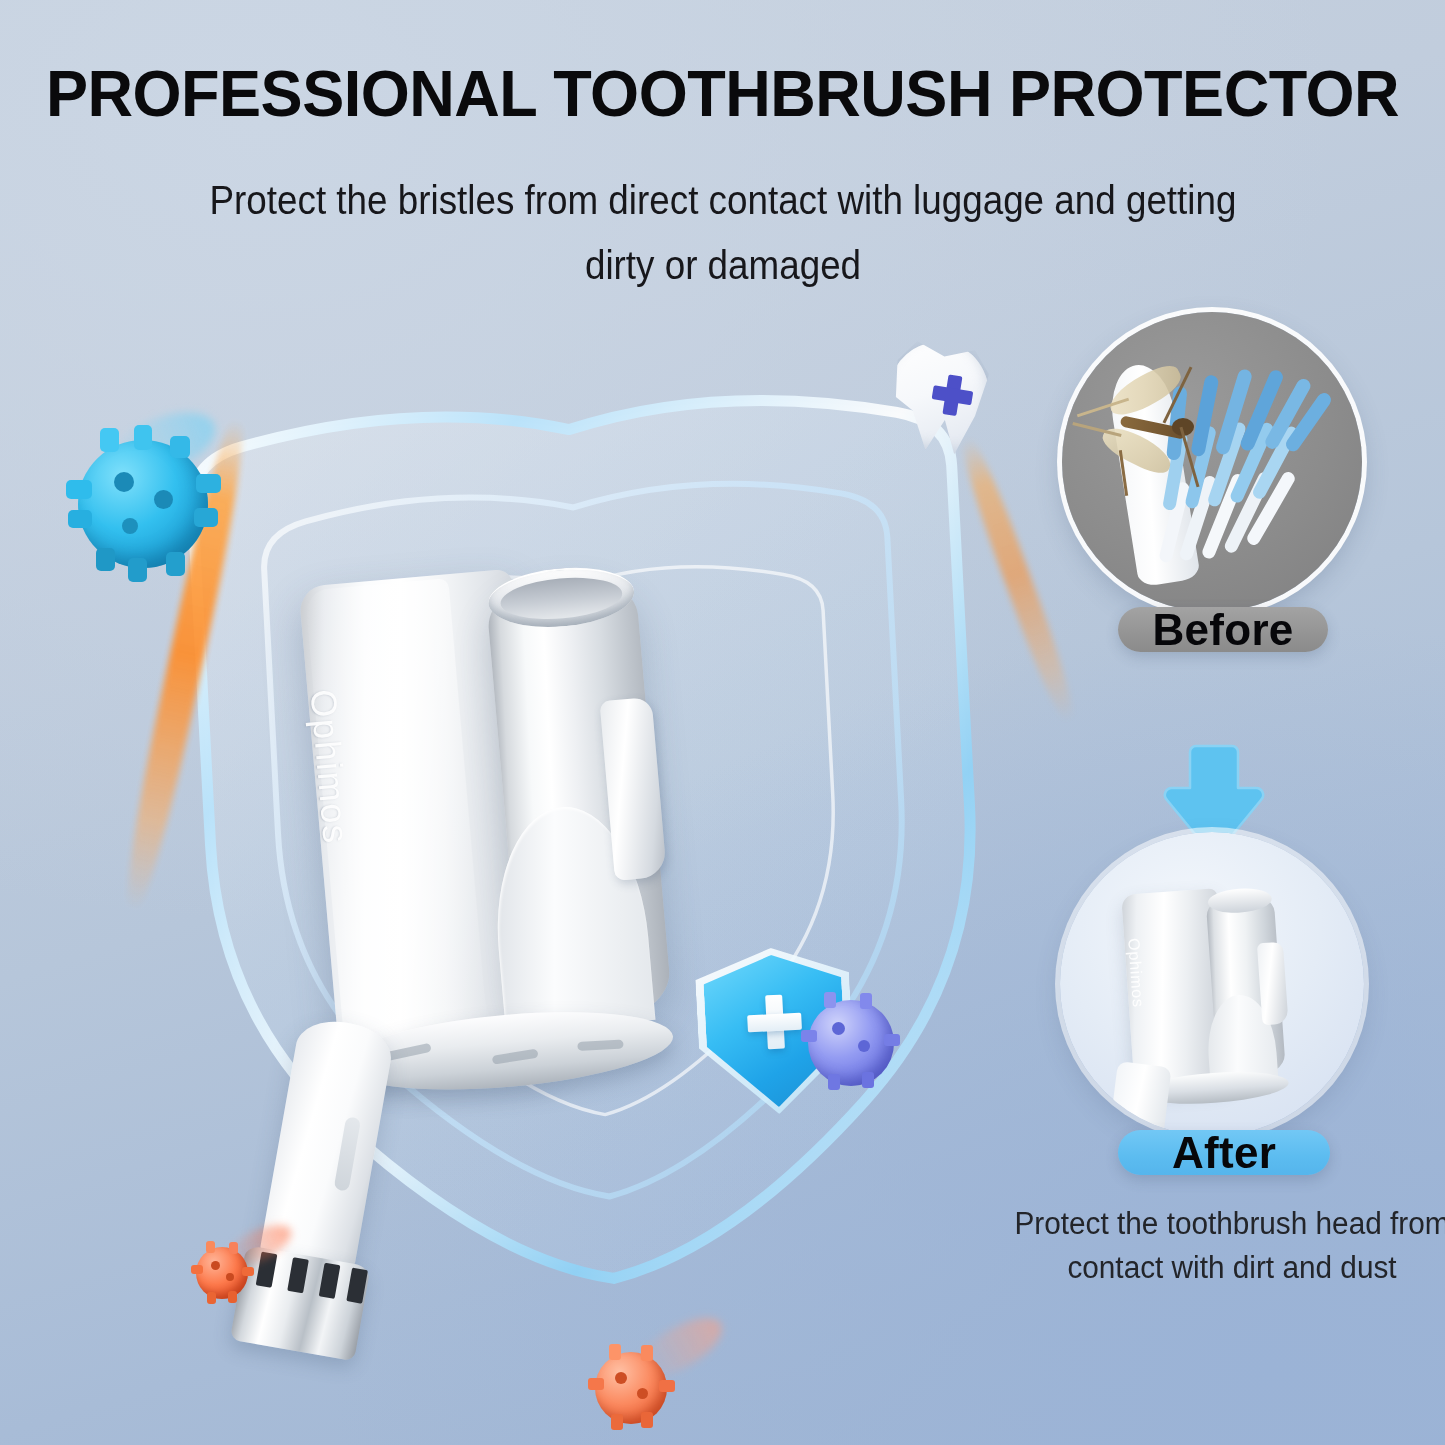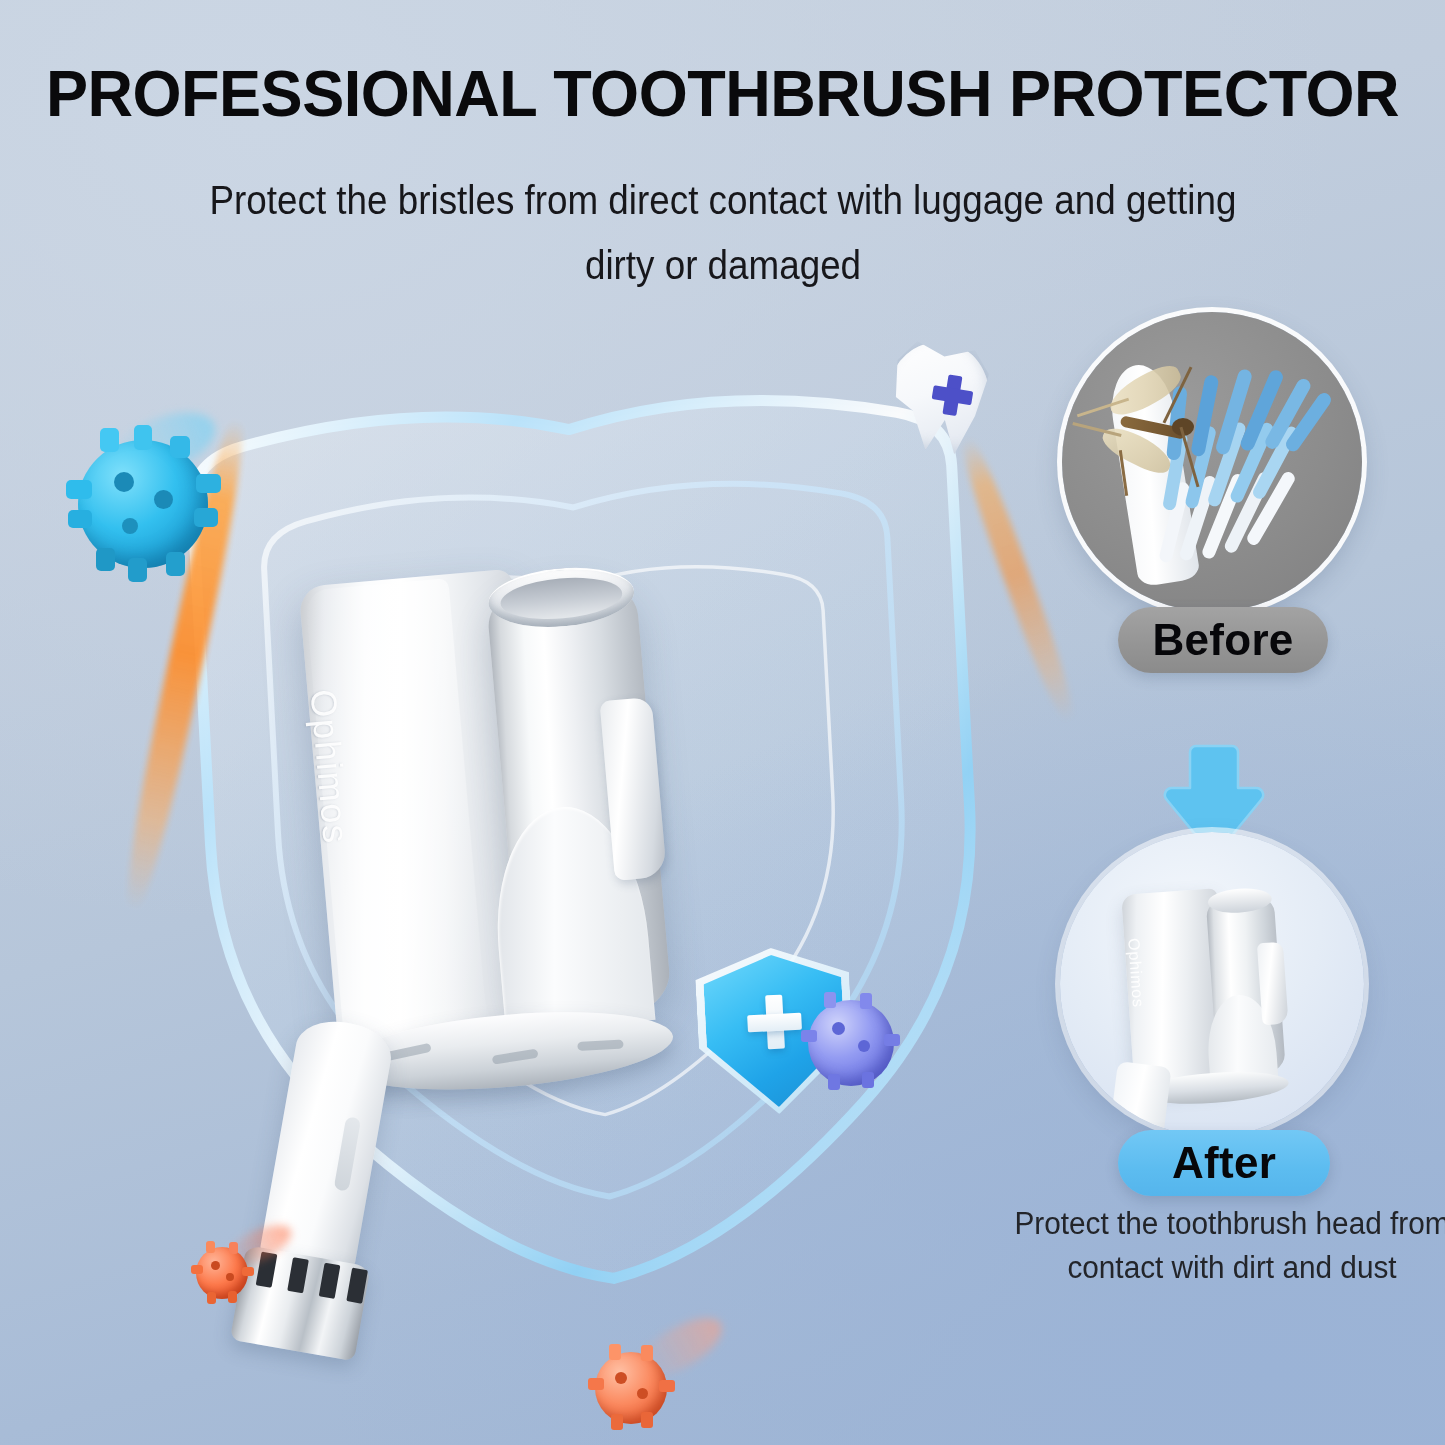--- a/index.html
+++ b/index.html
@@ -329,21 +329,21 @@
     border-radius: 7px;
     transform-origin: bottom center;
   }
 
   
   .mosquito { position:absolute; left: 14px; top: 48px; width: 150px; height: 140px; }
   .mq-part { position:absolute; }
 
   .pill {
     position:absolute;
-    height: 66px;
+    height: 45px;
     border-radius: 34px;
     display:flex; align-items:center; justify-content:center;
     font-size: 44px; font-weight: 700; color: #07070a;
     letter-spacing: .3px;
     box-shadow: 0 5px 14px rgba(50,70,100,.2);
   }
   .pill-before {
     left: 96px; top: 295px;
     width: 210px;
     background: linear-gradient(180deg,#a3a3a3 0%, #949494 60%, #8b8b8b 100%);

